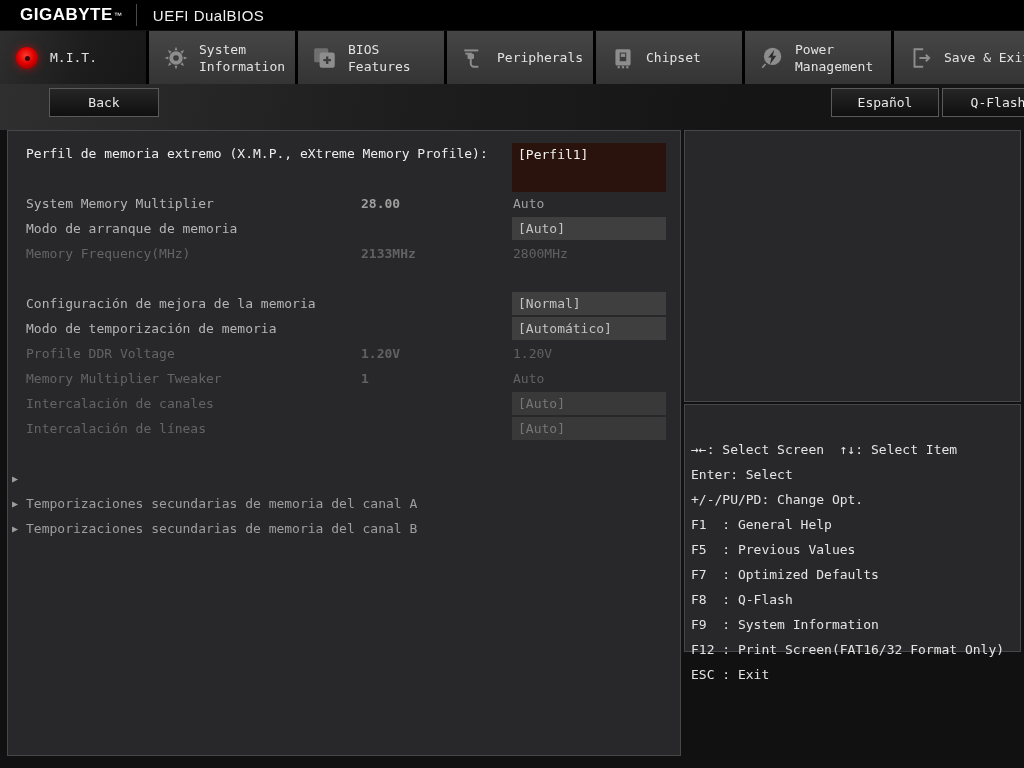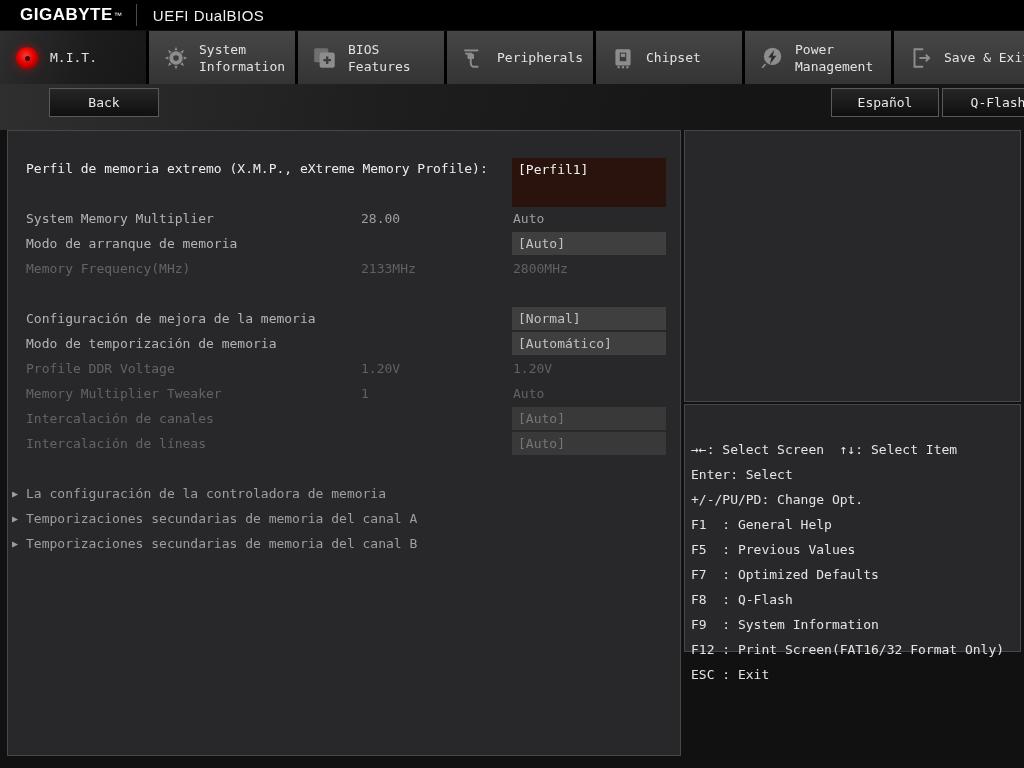--- a/index.html
+++ b/index.html
@@ -30,31 +30,31 @@
   .btn{position:absolute;top:88px;height:29px;box-sizing:border-box;
        background:linear-gradient(#262626,#0f0f0f);border:1px solid #5a5a5a;
        color:#e8e8e8;display:flex;align-items:center;justify-content:center;cursor:pointer;margin-left:41px;}
   .btn-back{left:8px;width:110px;}
   .btn-lang{left:790px;width:108px;}
   .btn-qflash{left:901px;width:112px;}
   .bg-sheen{position:absolute;top:84px;left:0;width:1024px;height:46px;
             background:linear-gradient(100deg,#2f2f2f 0%,#1e1e1e 38%,#151515 72%);}
   
   .panel{position:absolute;background:#28282a;border:1px solid #47474a;box-sizing:border-box;}
-  .panel-left{left:7px;top:130px;width:674px;height:626px;padding-top:25px;}
+  .panel-left{left:7px;top:130px;width:674px;height:626px;padding-top:10px;}
   .panel-right-top{left:684px;top:130px;width:337px;height:272px;}
   .panel-right-bottom{left:684px;top:404px;width:337px;height:248px;padding:32px 0 0 6px;}
   
   .row{position:relative;height:25px;}
   .row.tall{height:50px;}
   .gap{height:25px;}
   .lbl{position:absolute;left:18px;top:0;width:480px;line-height:25px;color:#b4b4b4;}
   .sel .lbl{color:#ededed;}
   .dis .lbl{color:#646464;}
-  .mid{position:absolute;left:353px;top:0;line-height:25px;color:#9e9e9e;}
+  .mid{position:absolute;left:353px;top:0;line-height:25px;color:#9e9e9e;font-weight:bold;}
   .dis .mid{color:#616161;}
   .val{position:absolute;left:505px;top:0;line-height:25px;color:#9e9e9e;}
   .dis .val{color:#616161;}
   .val.box{top:1px;left:504px;width:154px;height:23px;line-height:23px;background:#3f3f3f;
            color:#c2c2c2;padding-left:6px;box-sizing:border-box;}
   .dis .val.box{background:#39393a;color:#767676;}
   .sel .val.box{top:2px;height:49px;line-height:24px;background:#2a130d;color:#f0f0f0;}
   .subrow{position:relative;height:25px;line-height:25px;color:#9e9e9e;cursor:pointer;}
   .subarrow{position:absolute;left:4px;top:0;font-size:10px;line-height:25px;color:#9e9e9e;}
   .sublbl{position:absolute;left:18px;top:0;line-height:25px;}
@@ -213,21 +213,20 @@
 
     <div class="row dis">
       <span class="lbl">Intercalación de líneas</span>
       <span class="val box">[Auto]</span>
     </div>
 
     <div class="gap"></div>
 
     <div class="subrow">
       <span class="subarrow">▶</span>
-      <span class="sublbl">La configuración de la controladora de memoria</span>
     </div>
     <div class="subrow">
       <span class="subarrow">▶</span>
       <span class="sublbl">Temporizaciones secundarias de memoria del canal A</span>
     </div>
     <div class="subrow">
       <span class="subarrow">▶</span>
       <span class="sublbl">Temporizaciones secundarias de memoria del canal B</span>
     </div>
 

